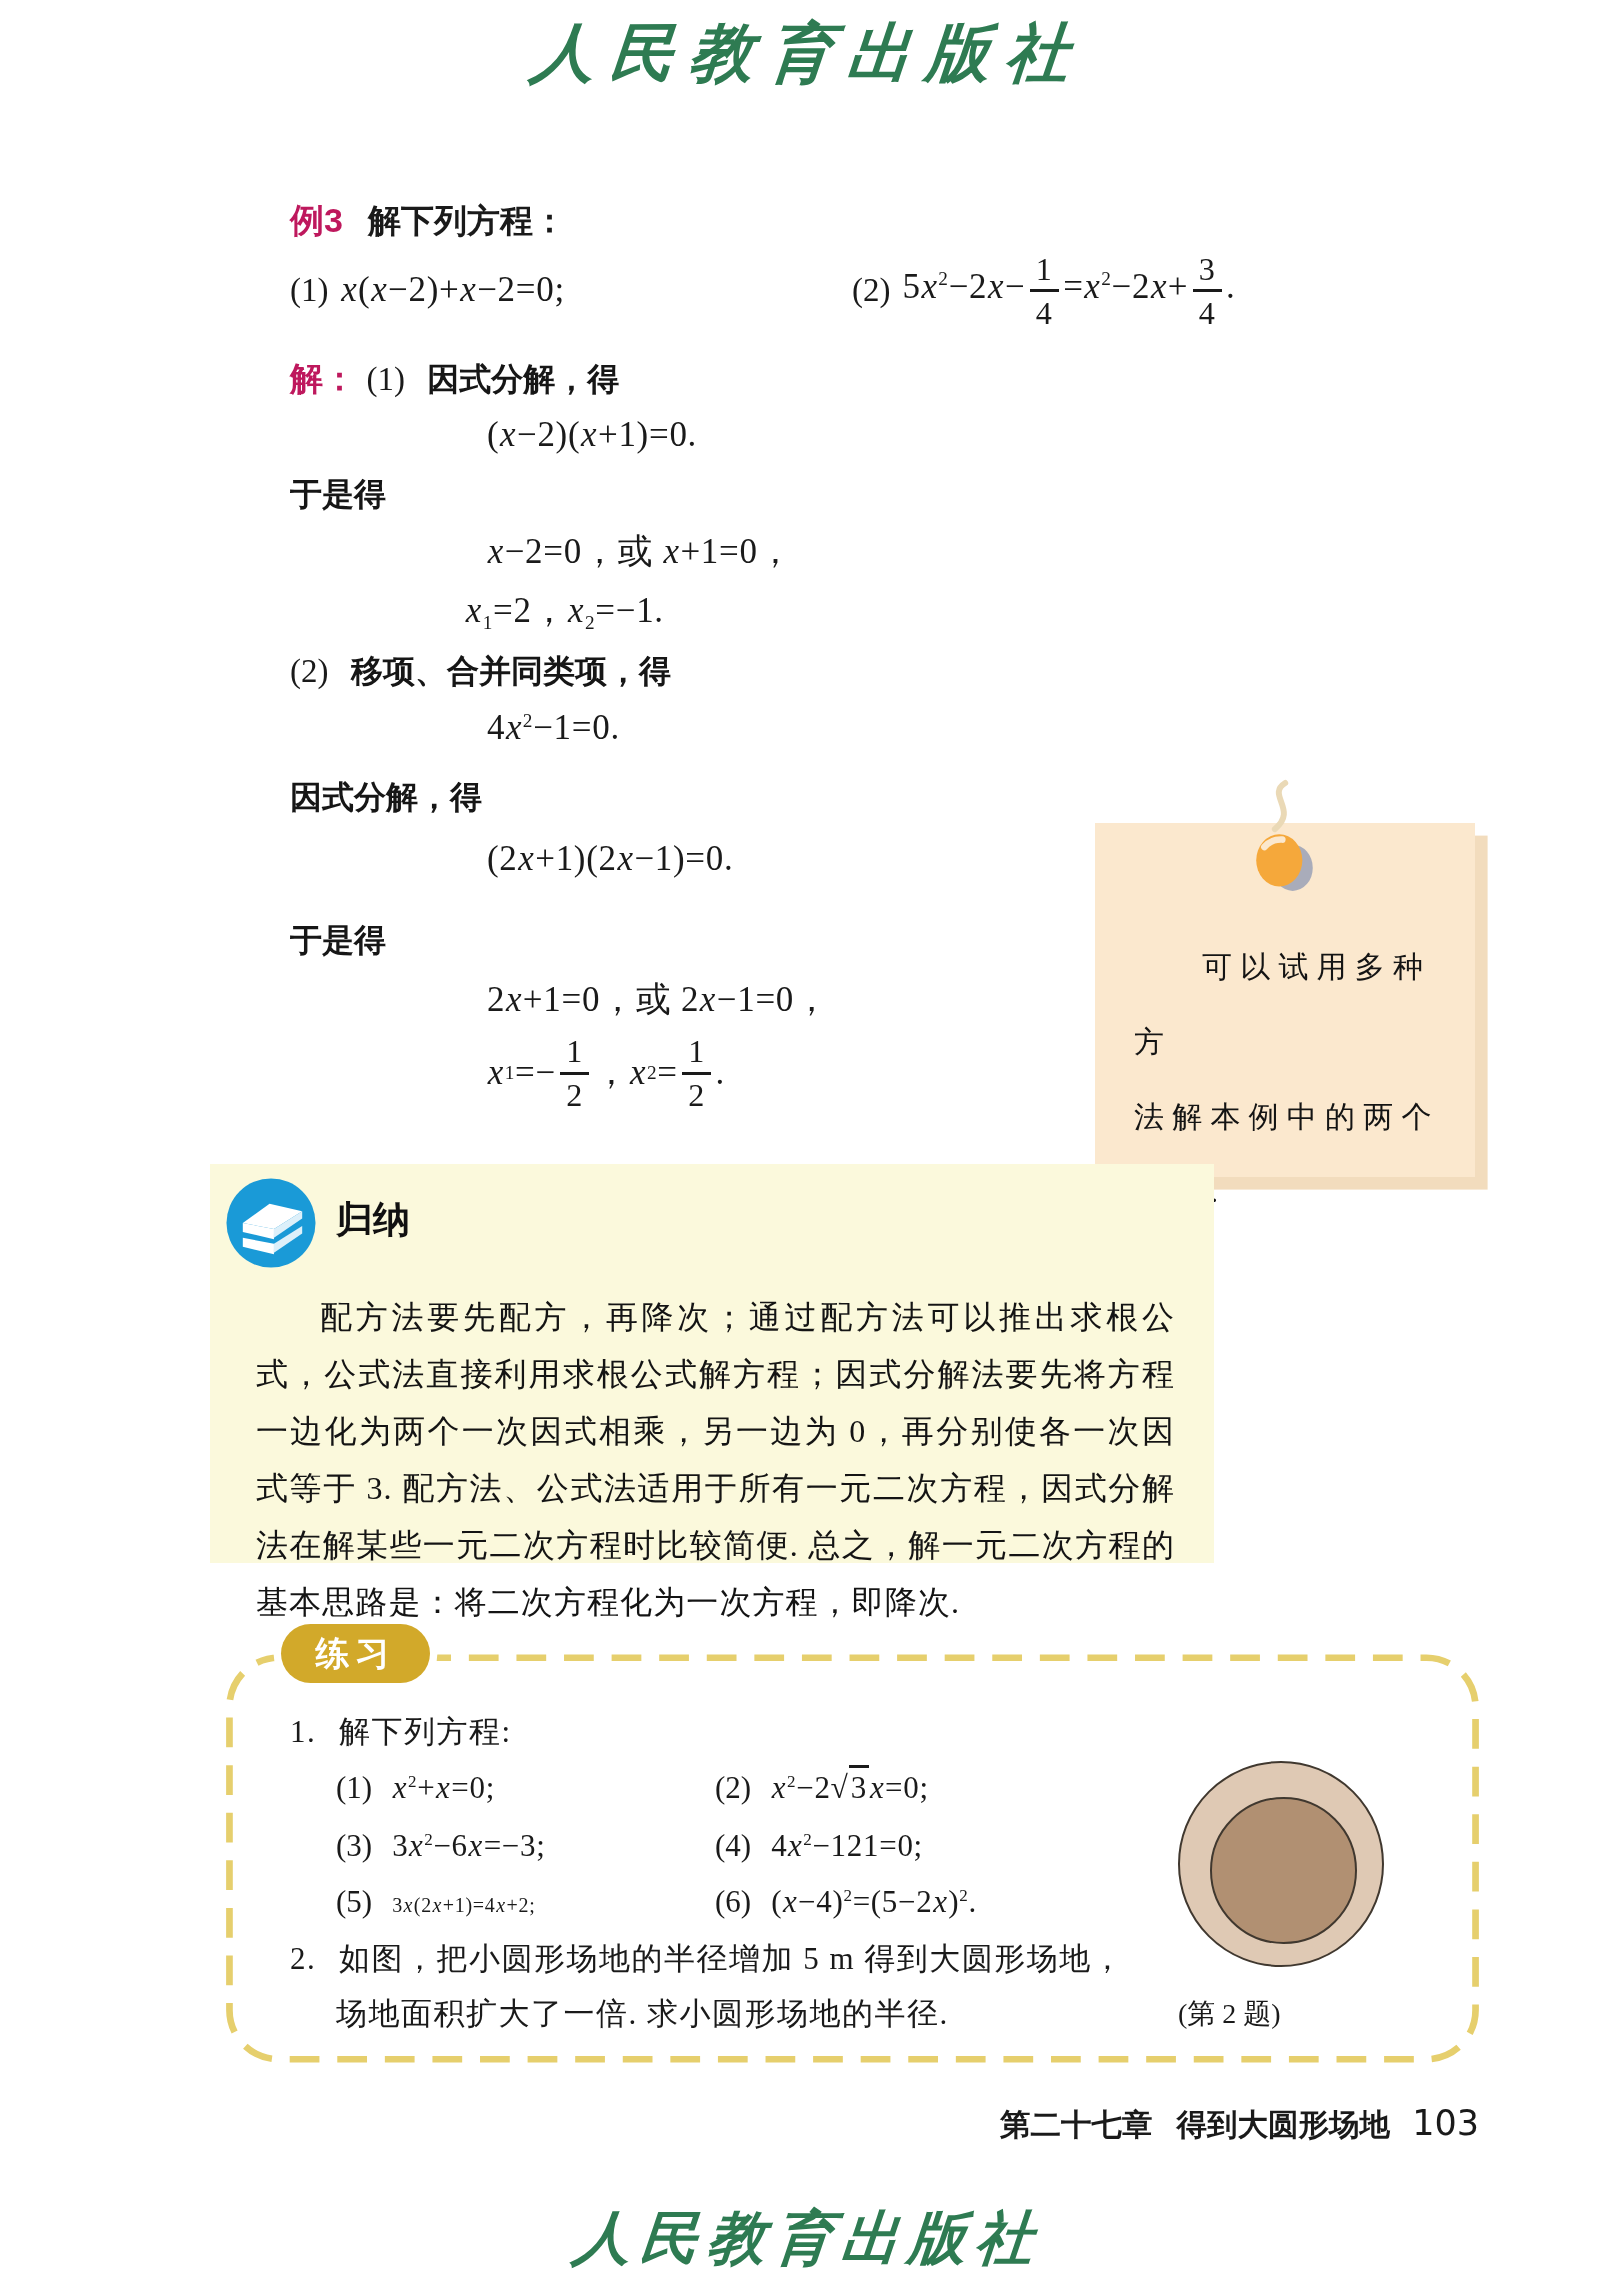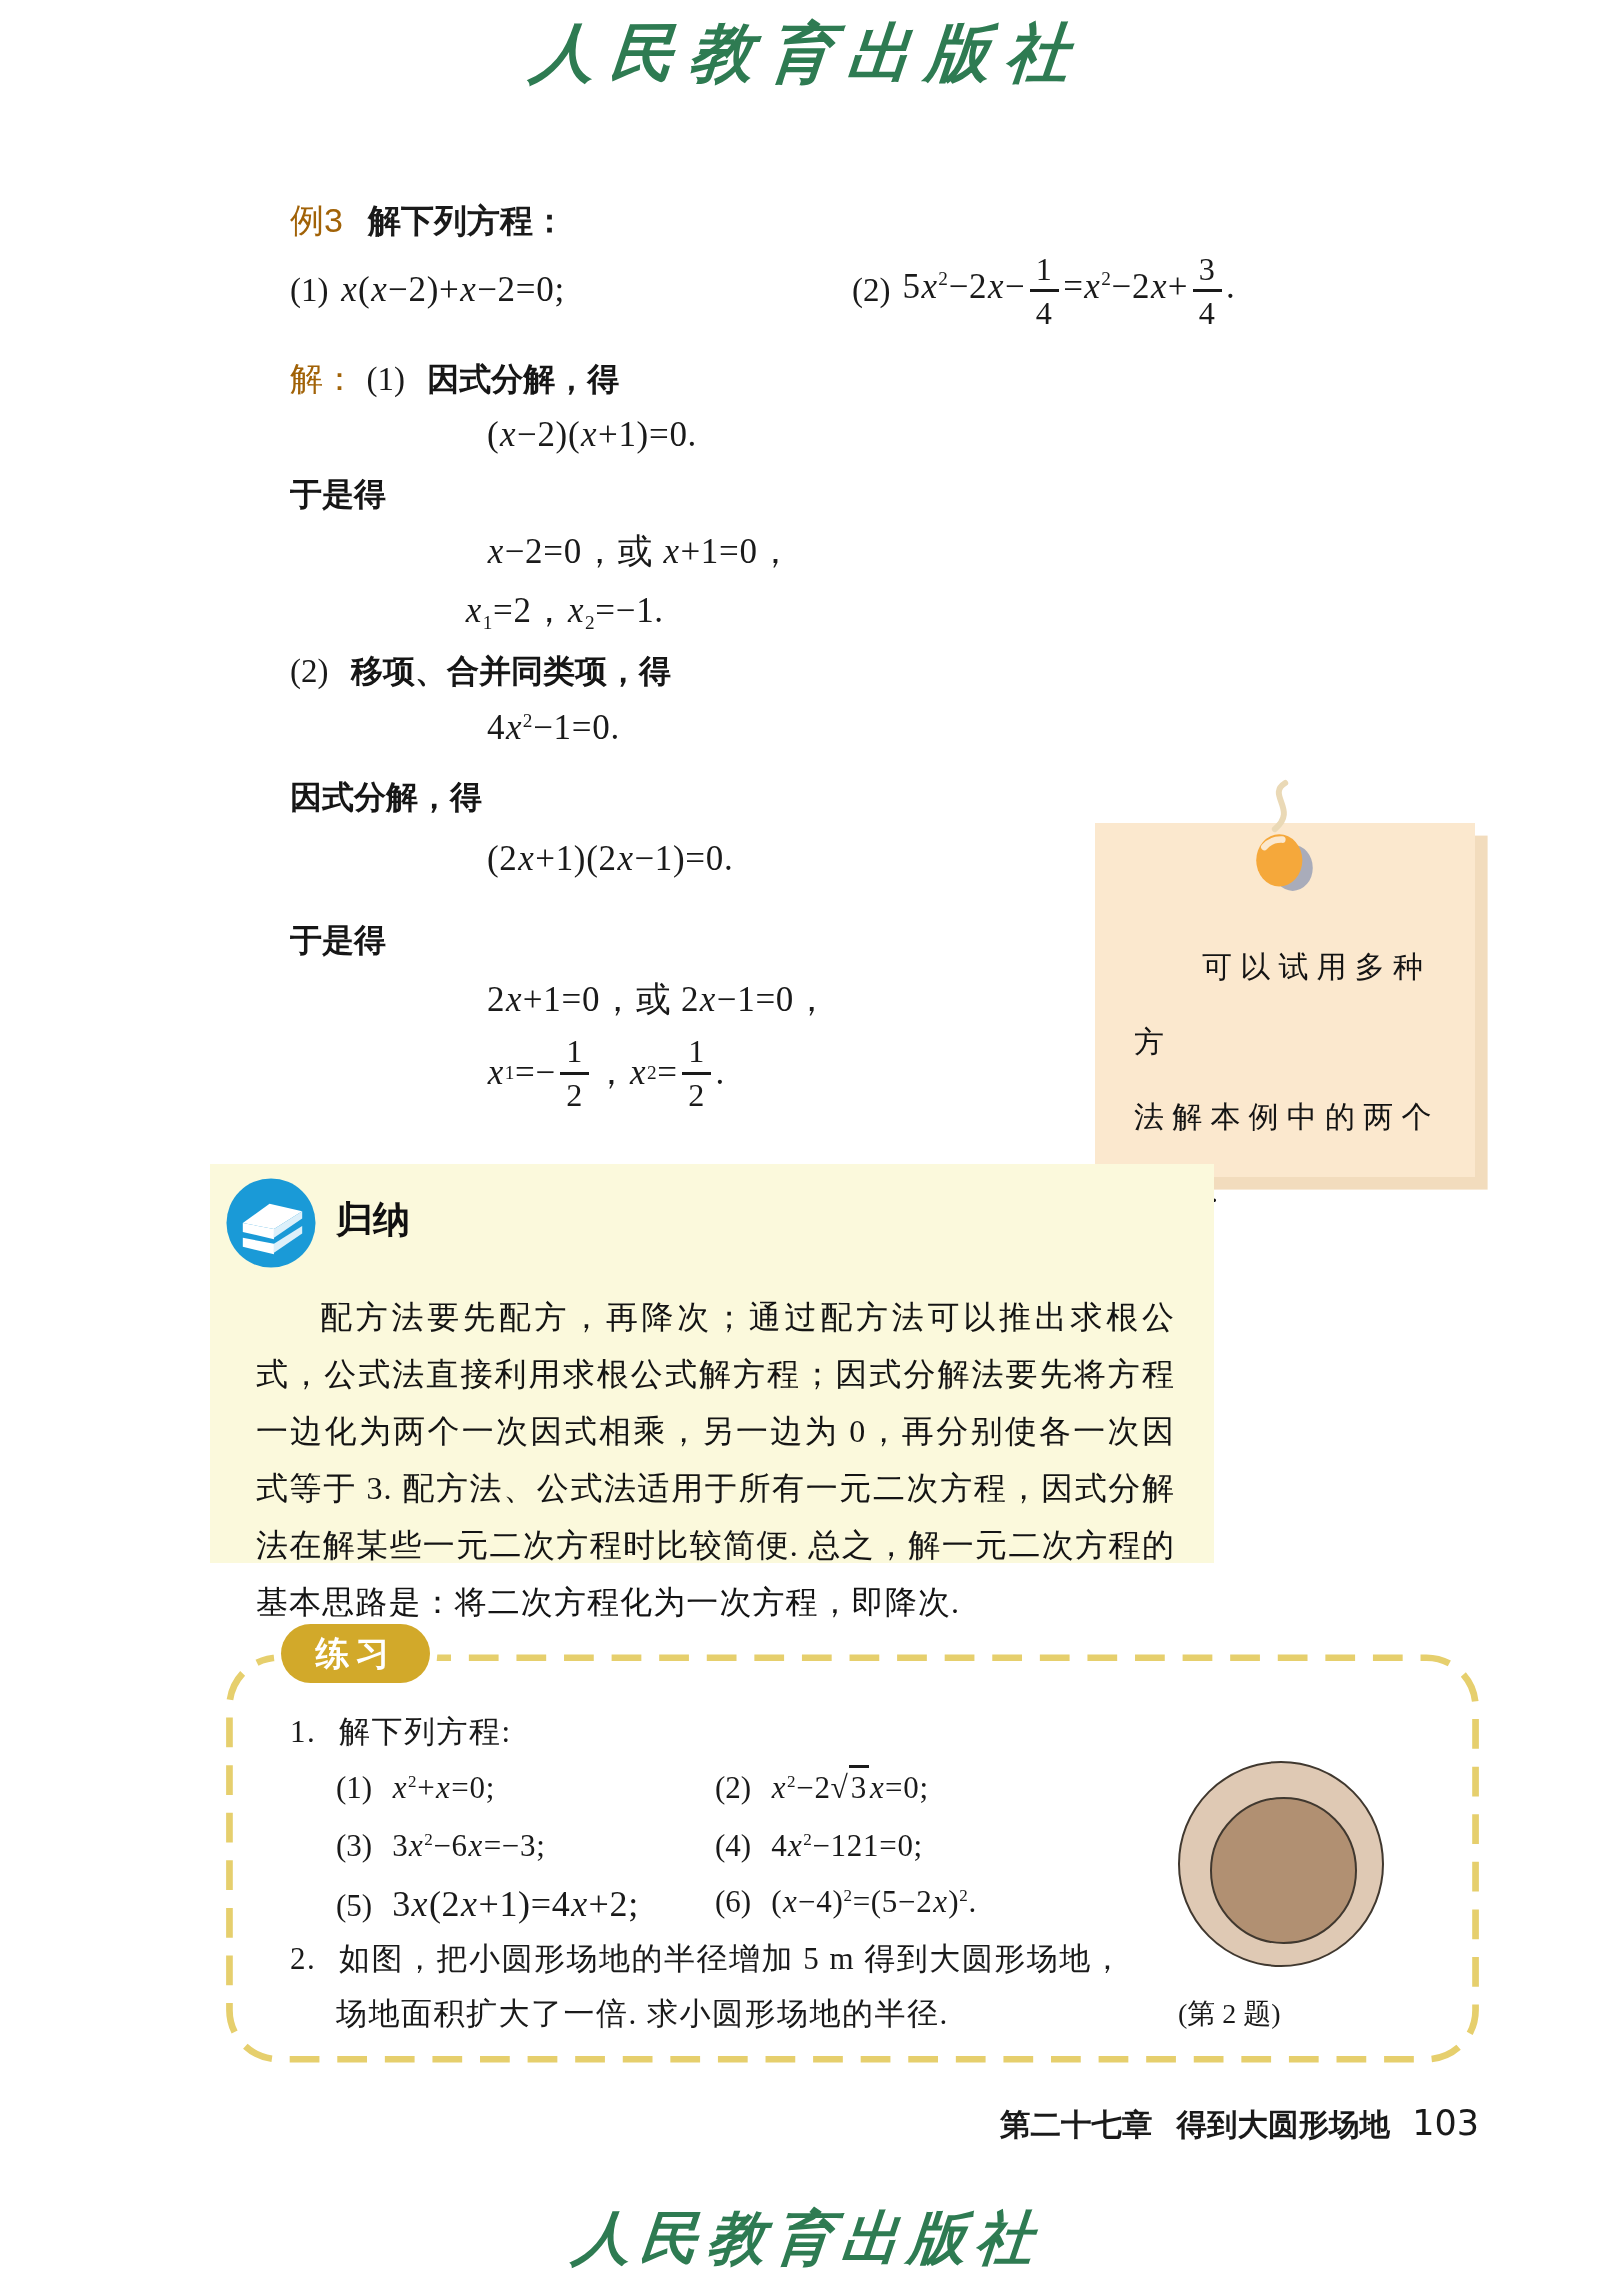--- a/index.html
+++ b/index.html
@@ -10,21 +10,21 @@
   .logo{position:absolute;left:0;width:100%;text-align:center;color:#2E7B52;
         font-family:"DejaVu Serif",serif;font-weight:700;font-style:italic;
         transform:skewX(-5deg);white-space:nowrap;}
   .logo.top{top:10.4px;font-size:64px;letter-spacing:15px;}
   .logo.bottom{top:2200px;font-size:58px;letter-spacing:9px;}
 
   
   .abs{position:absolute;}
   .hei{font-family:"Liberation Sans",sans-serif;font-weight:700;}
   .lbl{font-family:"Liberation Sans",sans-serif;font-weight:600;font-size:32px;color:#161616;}
-  .cyan{color:#a16207;font-family:"Liberation Sans",sans-serif;font-weight:400;}
+  .cyan{color:#be185d;font-family:"Liberation Sans",sans-serif;font-weight:700;}
   .eqno{font-family:"Liberation Serif",serif;font-size:33px;margin-right:12px;}
 
   
   .math{font-family:"Liberation Serif",serif;font-size:35px;letter-spacing:0.7px;white-space:nowrap;}
   .math i{font-style:italic;padding:0 0.7px;}
   .math sup{font-size:.55em;vertical-align:.65em;line-height:0;}
   .math sub{font-size:.55em;vertical-align:-.35em;line-height:0;}
   .frac{display:inline-block;vertical-align:middle;text-align:center;margin:0 4.5px;line-height:1;}
   .frac .fn{display:block;padding:1.5px 6px 4.5px;border-bottom:3px solid #1a1a1a;font-size:.92em;}
   .frac .fd{display:block;padding:4.5px 6px 0;font-size:.92em;}
@@ -174,21 +174,21 @@
       <span class="math m" style="font-size:31px;">3<i>x</i><sup>2</sup>−6<i>x</i>=−3;</span>
     </span>
     <span class="pcol2">
       <span class="eqno" style="font-size:31px;">(4)</span>
       <span class="math m" style="font-size:31px;">4<i>x</i><sup>2</sup>−121=0;</span>
     </span>
   </div>
   <div class="pline" style="top:1883px;width:100%;">
     <span class="pcol1">
       <span class="eqno" style="font-size:31px;">(5)</span>
-      <span class="math m" style="font-size:36px;">3<i>x</i>(2<i>x</i>+1)=4<i>x</i>+2;</span>
+      <span class="math m" style="font-size:20px;">3<i>x</i>(2<i>x</i>+1)=4<i>x</i>+2;</span>
     </span>
     <span class="pcol2">
       <span class="eqno" style="font-size:31px;">(6)</span>
       <span class="math m" style="font-size:31px;text-align:center;">(<i>x</i>−4)<sup>2</sup>=(5−2<i>x</i>)<sup>2</sup>.</span>
     </span>
   </div>
 
   <div class="pline ptext" style="left:290px;top:1938px;">
     <span class="pnum">2.</span>
     <span>如图，把小圆形场地的半径增加 5 m 得到大圆形场地，</span>

